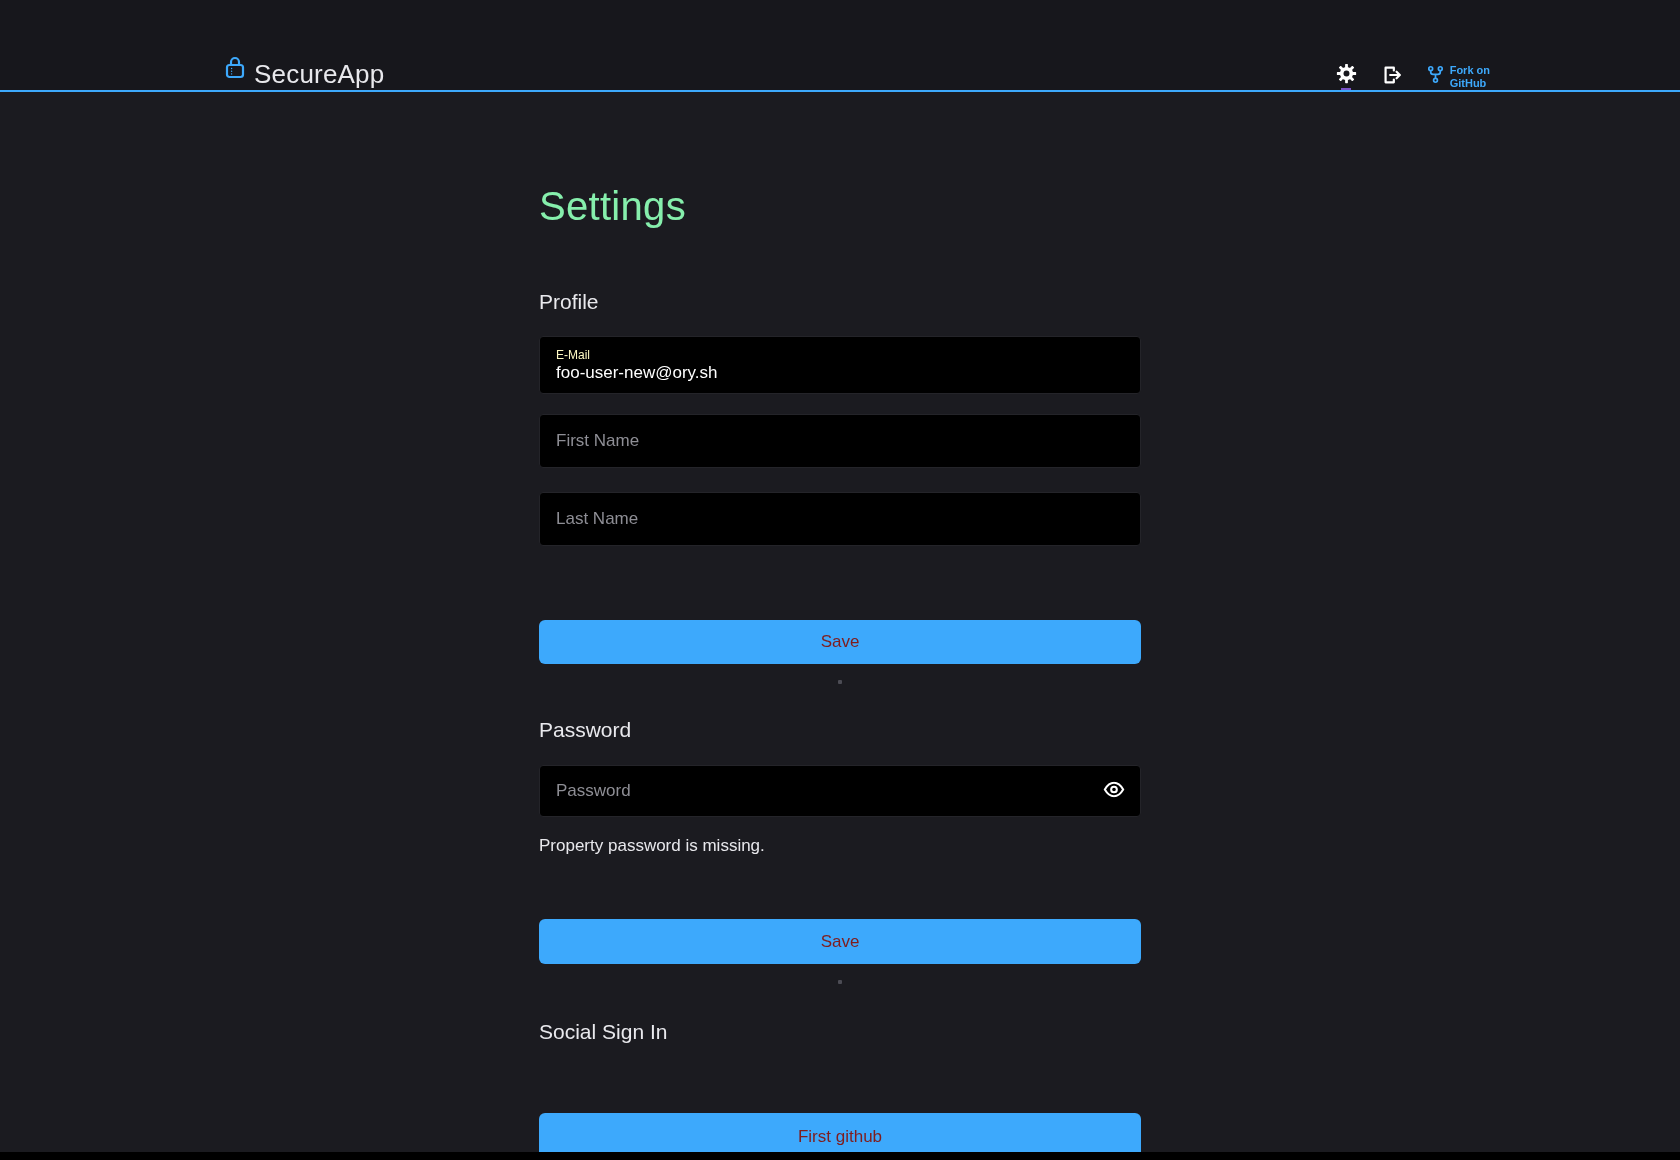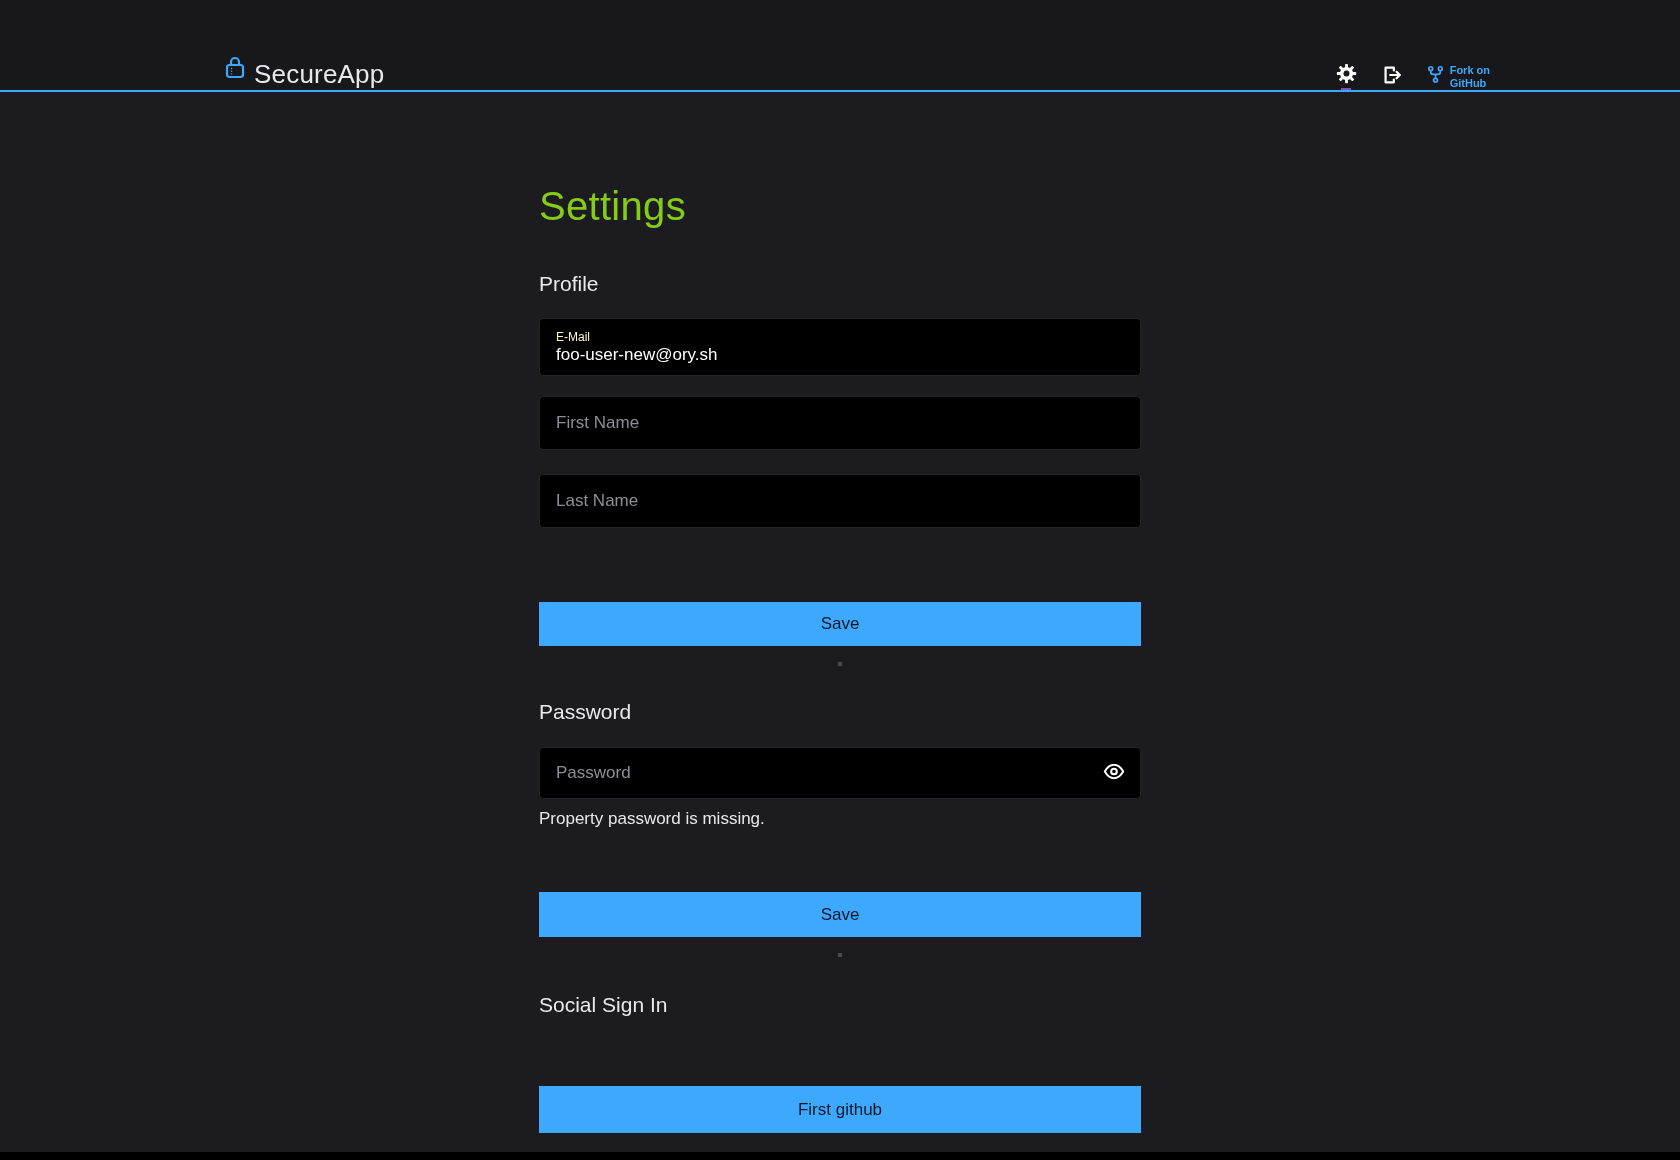--- a/index.html
+++ b/index.html
@@ -37,27 +37,27 @@
   }
   .fork-text {
     color: #3da9fc; font-size: 11px; font-weight: 700; line-height: 13px;
   }
 
   
   .main { padding-top: 88px; }
   .col { width: 602px; margin: 0 auto; }
 
   .page-title {
-    color: #84cc16; font-size: 40px; font-weight: 400;
+    color: #86efac; font-size: 40px; font-weight: 400;
     line-height: 52px; letter-spacing: 0.3px;
   }
   .section-heading {
     color: #e9e9ed; font-size: 21px; font-weight: 400; line-height: 28px;
   }
-  .mt-56 { margin-top: 38px; }
+  .mt-56 { margin-top: 56px; }
   .mt-32 { margin-top: 32px; }
   .mt-34 { margin-top: 34px; }
 
   
   .field {
     background: #000;
     border: 1px solid #242429;
     border-radius: 4px;
     width: 100%;
     position: relative;
@@ -78,38 +78,38 @@
   .field input::placeholder { color: #8e8e95; opacity: 1; }
   .field-password input { padding-right: 44px; }
   .eye-btn {
     position: absolute; right: 13px; top: 50%; transform: translateY(-50%);
     background: none; border: none; cursor: pointer; display: flex; padding: 2px;
   }
 
   
   .btn-primary {
     display: block; width: 100%;
-    background: #3da9fc; color: #0f172a;
-    border: none; border-radius: 0;
+    background: #3da9fc; color: #7f1d1d;
+    border: none; border-radius: 6px;
     font-size: 17px; font-weight: 500;
     font-family: "Liberation Sans", "DejaVu Sans", sans-serif;
     cursor: pointer;
     text-align: center;
   }
   .btn-save1 { height: 44px; margin-top: 74px; }
   .btn-save2 { height: 45px; margin-top: 62px; }
   .btn-github { height: 47px; margin-top: 67px; }
 
   .sep-dot {
     width: 4px; height: 4px; border-radius: 1px;
     background: #4c4c54; margin: 16px auto 0 auto;
   }
 
   .error-text {
-    color: #e8e8ec; font-size: 17px; line-height: 22px; margin-top: 9px;
+    color: #e8e8ec; font-size: 17px; line-height: 22px; margin-top: 18px;
   }
 
   .bottom-strip {
     position: fixed; left: 0; bottom: 0;
     width: 1680px; height: 8px; background: #000;
   }
 </style>
 </head>
 <body>
 

